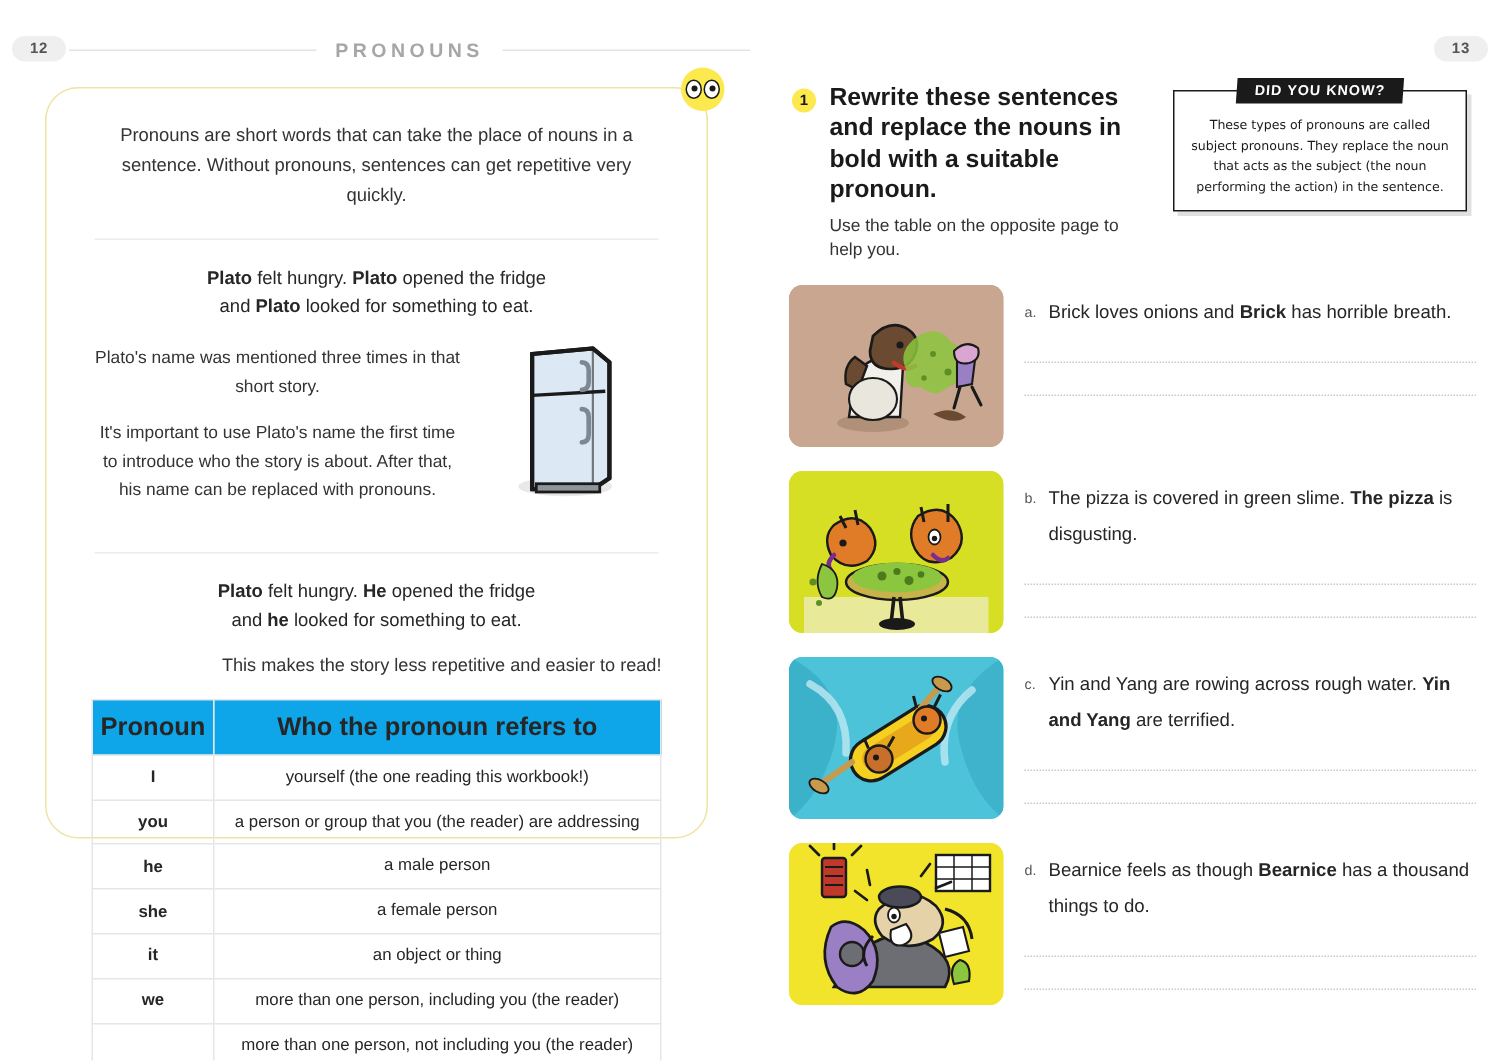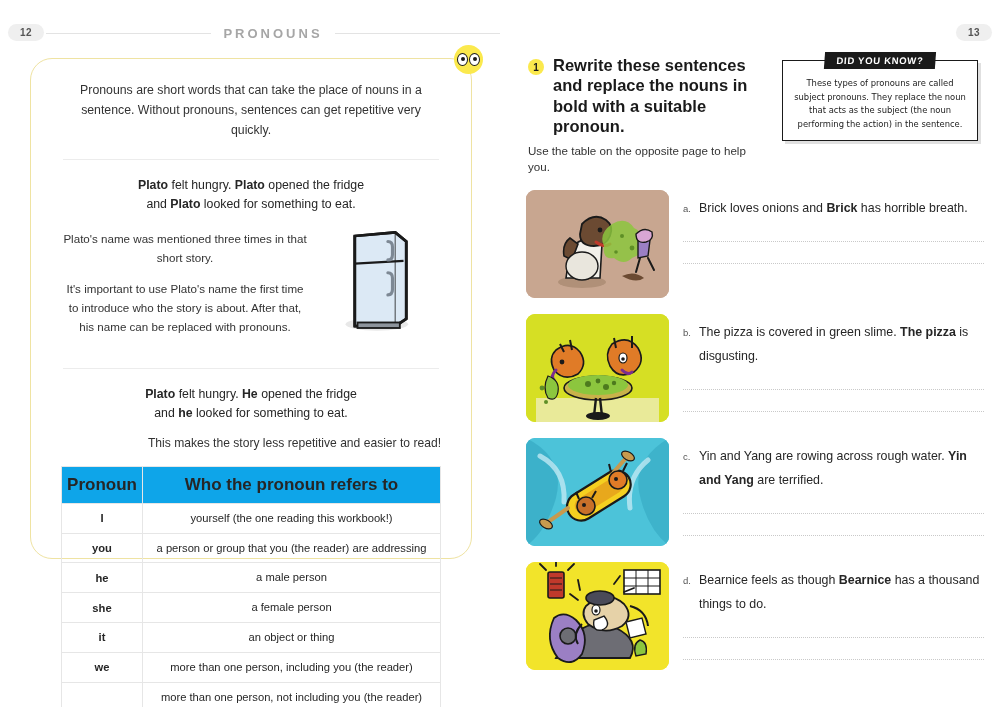--- a/index.html
+++ b/index.html
@@ -123,21 +123,21 @@
     background: #fbe94d; color: #1a1a1a;
     font-size: 10px; font-weight: 700;
     display: flex; align-items: center; justify-content: center;
     margin-top: 4px;
   }
   .q-title {
     font-size: 16.5px; font-weight: 700; line-height: 1.24; color: #1a1a1a;
   }
   .q-sub {
     font-size: 11.6px; line-height: 1.42; color: #333;
-    margin-top: 6px; 
+    margin-top: 6px; margin-left: 25px;
   }
 
   
   .dyk {
     position: absolute; right: 22px; top: 60px; width: 196px;
     border: 1.6px solid #1a1a1a; background: #fff;
     box-shadow: 3px 3px 0 rgba(0,0,0,0.12);
     padding: 16px 8px 9px 8px; box-sizing: border-box;
   }
   .dyk-tab {

